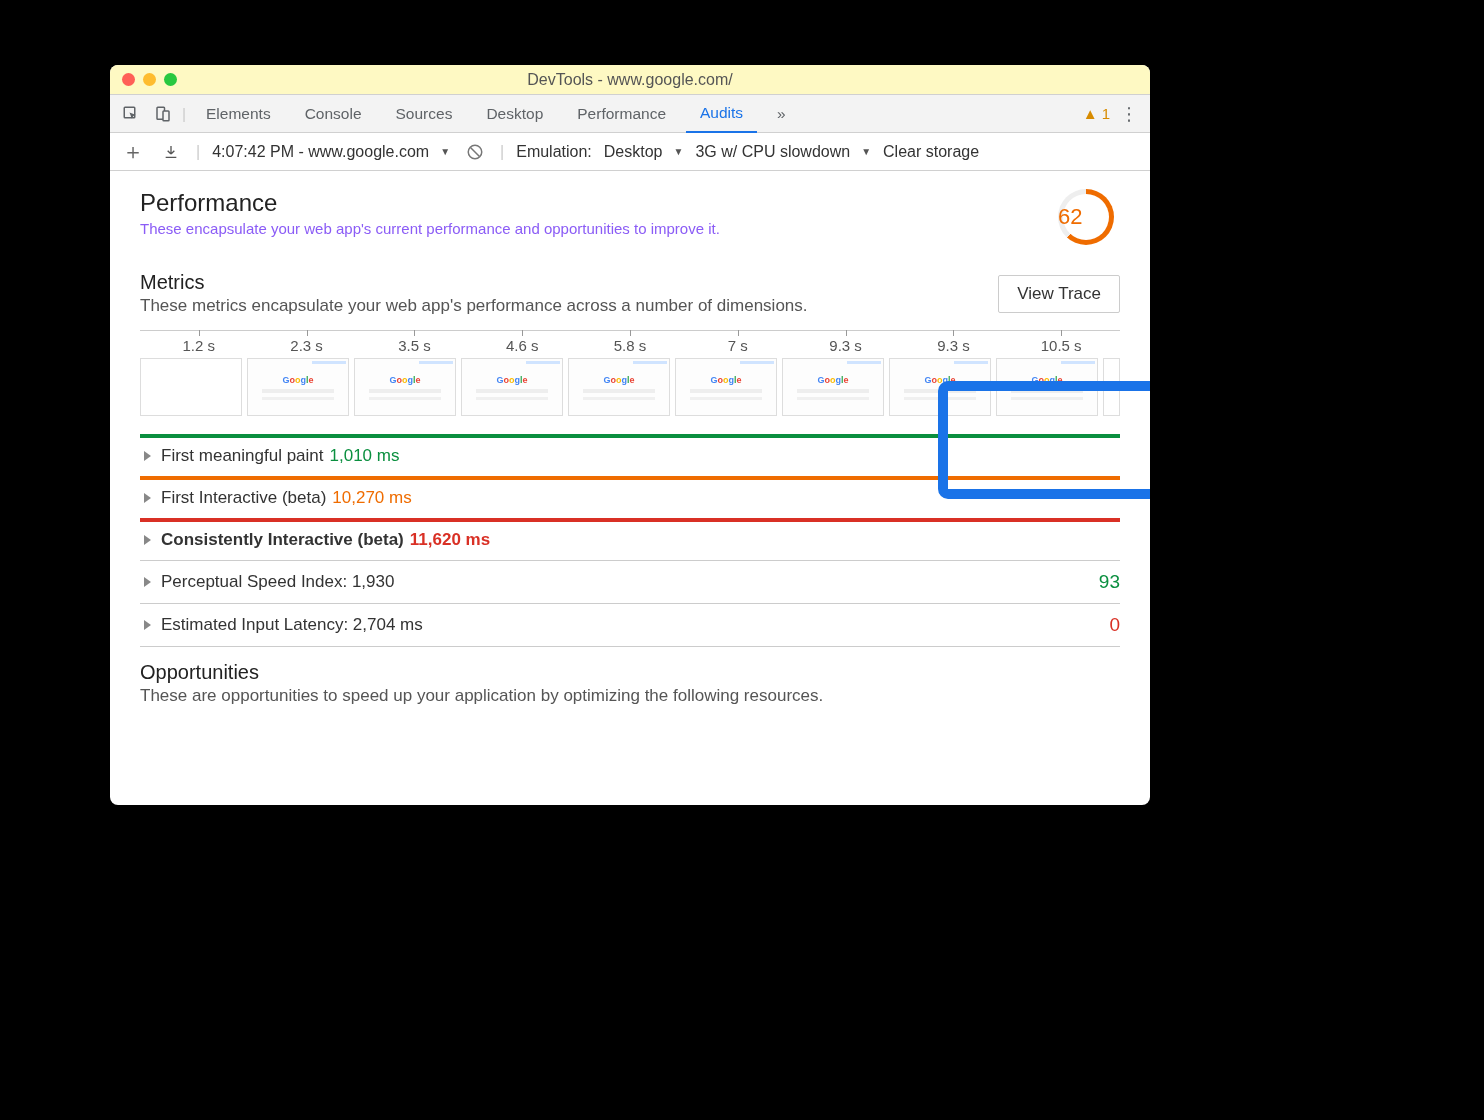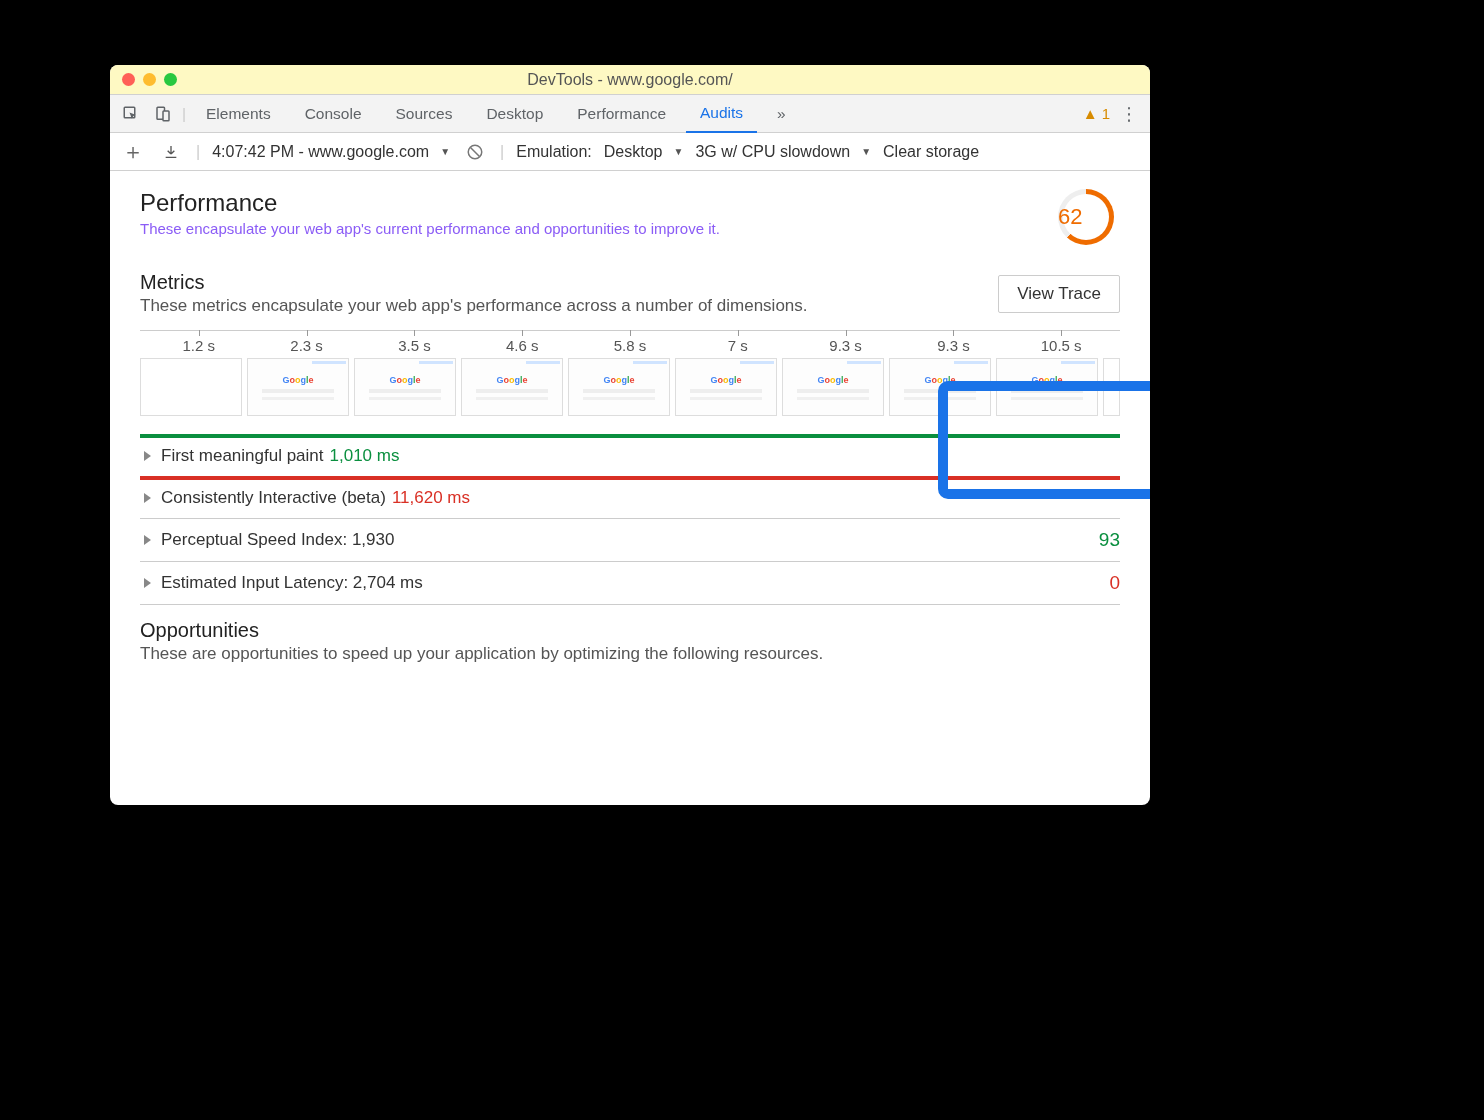--- a/index.html
+++ b/index.html
@@ -191,21 +191,21 @@
     position:relative;
     font-size:17px;
   }
   .metric-item .disclose{
     width:0;height:0;border-top:5px solid transparent;border-bottom:5px solid transparent;border-left:7px solid #888;margin-right:10px;
   }
   .metric-item .val{ margin-left:6px;}
   .metric-item .score { margin-left:auto; font-size:19px; font-weight:400;}
   .bar-green{border-top:4px solid #0a8f3f !important;}
   .bar-orange{border-top:4px solid #ef6c00 !important;}
-  .bar-red{border-top:4px solid #d93025 !important;}
+  .bar-red{border-top:4px solid #d93025 !important;font-weight:bold;}
   .c-green{color:#0a8f3f;}
   .c-orange{color:#ef6c00;}
   .c-red{color:#d93025;}
   .metric-item.colored-border { padding-top:8px;}
   .opportunities { margin-top:14px; }
   .opportunities h2{font-size:20px;font-weight:400;color:#222;}
   .opportunities p{font-size:17px;color:#555;margin-top:2px;}
   
 </style>
 </head>
@@ -375,20 +375,25 @@
         </div>
       <div class="thumb blank" style="flex:0.15;"></div>
     </div>
 
     <div class="metric-list">
       <div class="metric-item colored-border bar-green" style="border-top-width:4px;">
         <span class="disclose"></span>
         <span>First meaningful paint</span>
         <span class="val c-green">1,010 ms</span>
       </div>
+      <div class="metric-item colored-border bar-orange" style="border-top-width:4px;">
+        <span class="disclose"></span>
+        <span>First Interactive (beta)</span>
+        <span class="val c-orange">10,270 ms</span>
+      </div>
       <div class="metric-item colored-border bar-red" style="border-top-width:4px;">
         <span class="disclose"></span>
         <span>Consistently Interactive (beta)</span>
         <span class="val c-red">11,620 ms</span>
       </div>
       <div class="metric-item">
         <span class="disclose"></span>
         <span>Perceptual Speed Index: 1,930</span>
         <span class="score c-green">93</span>
       </div>

